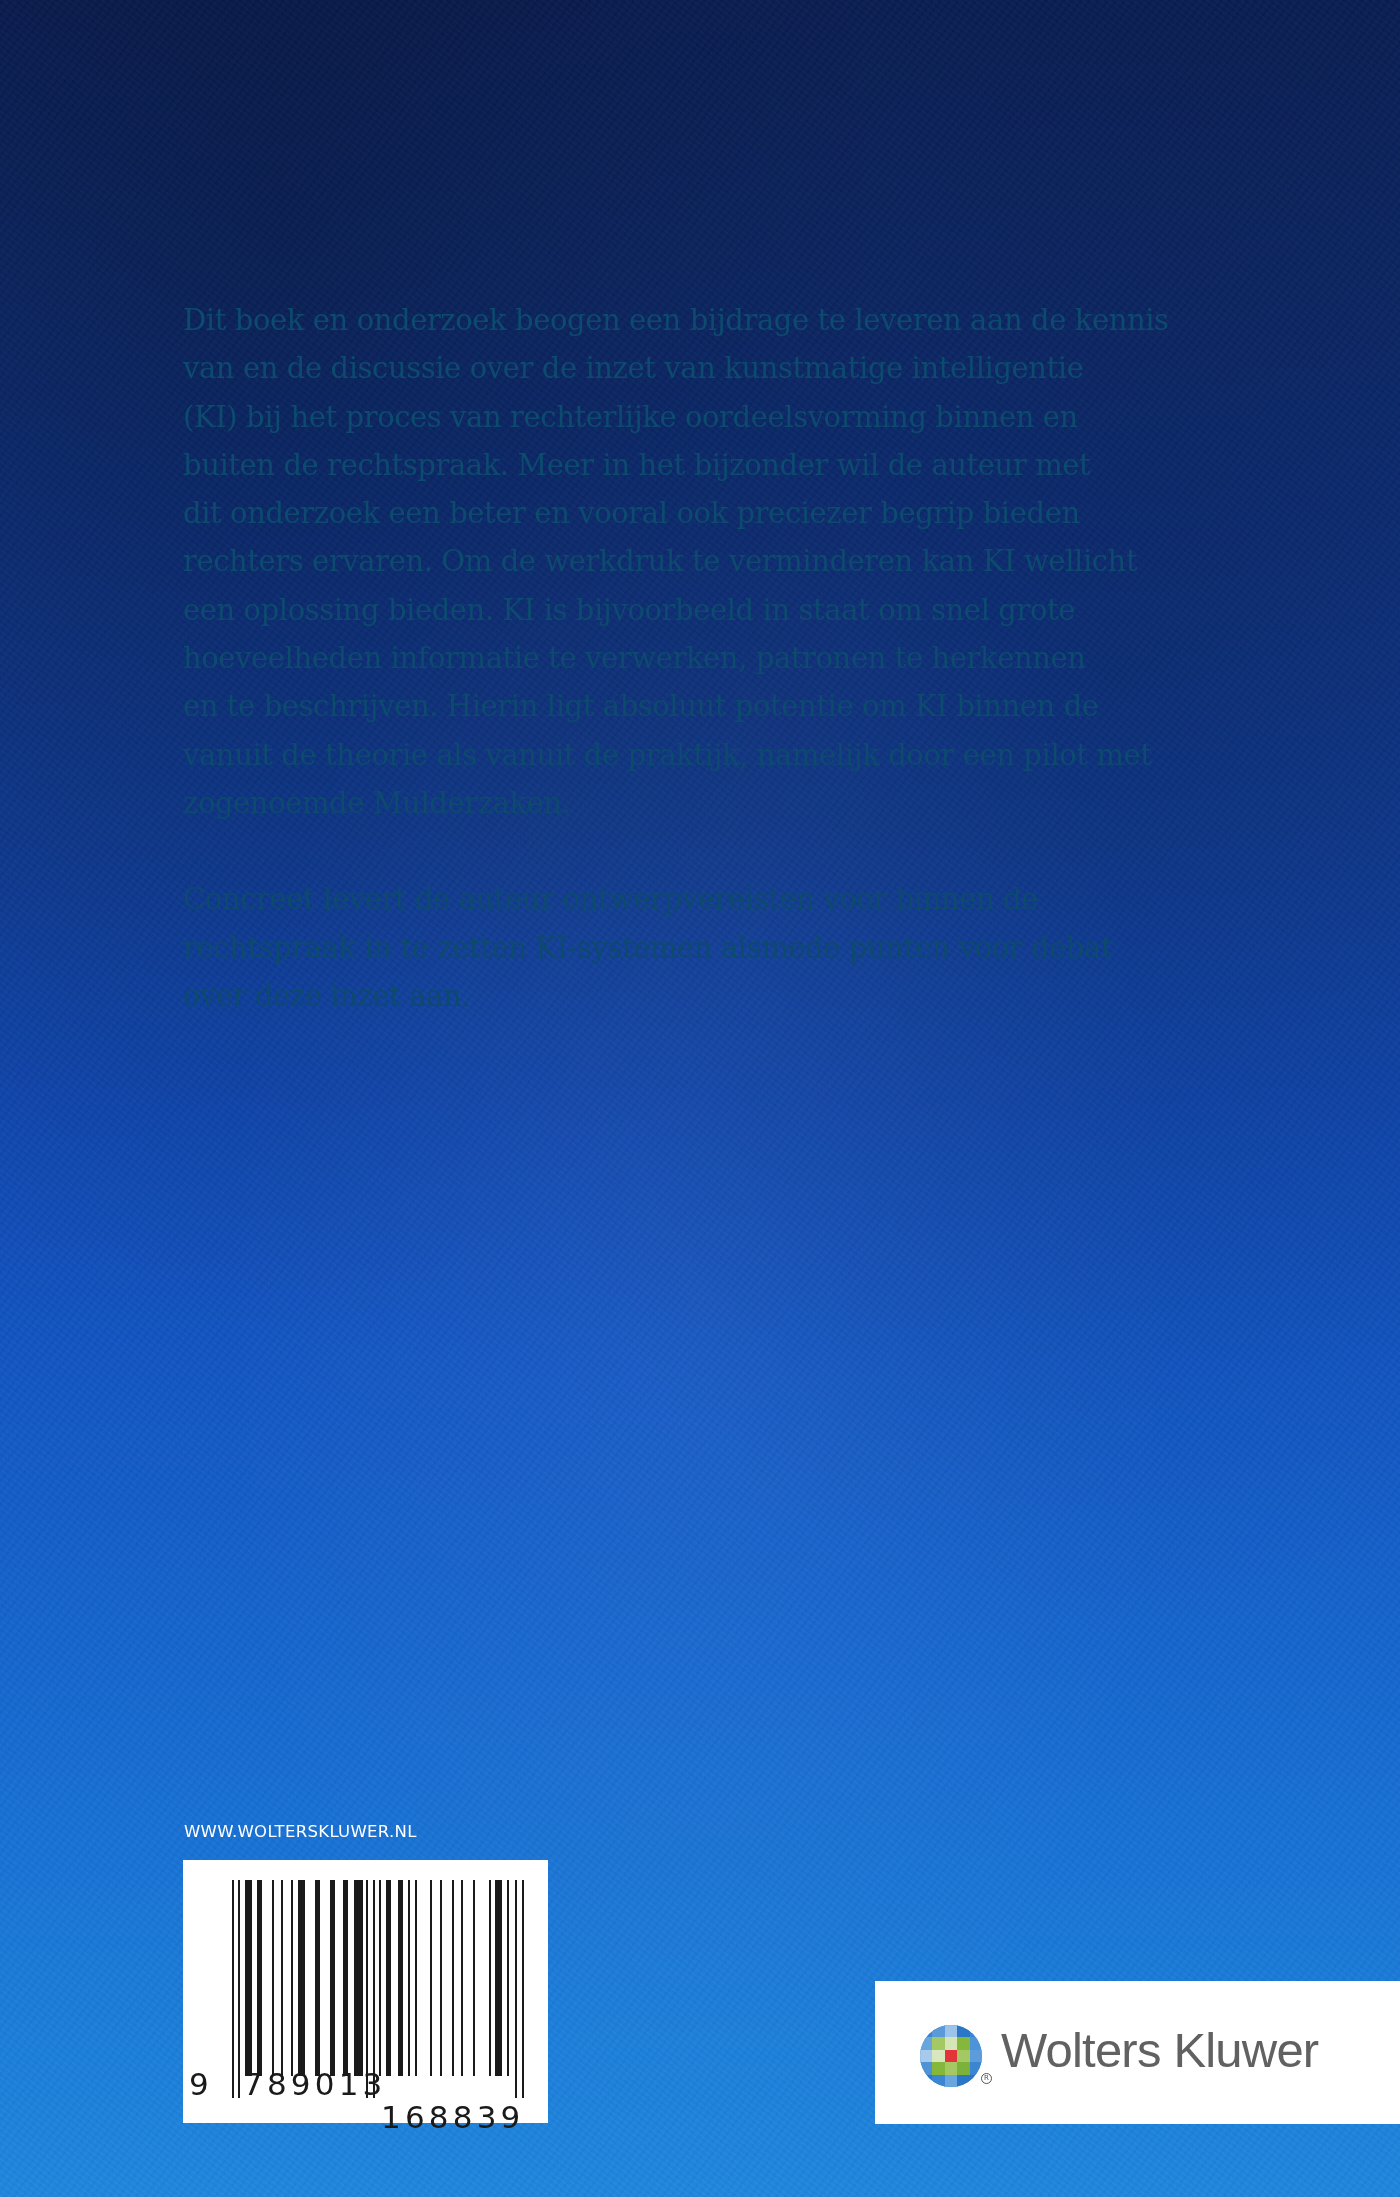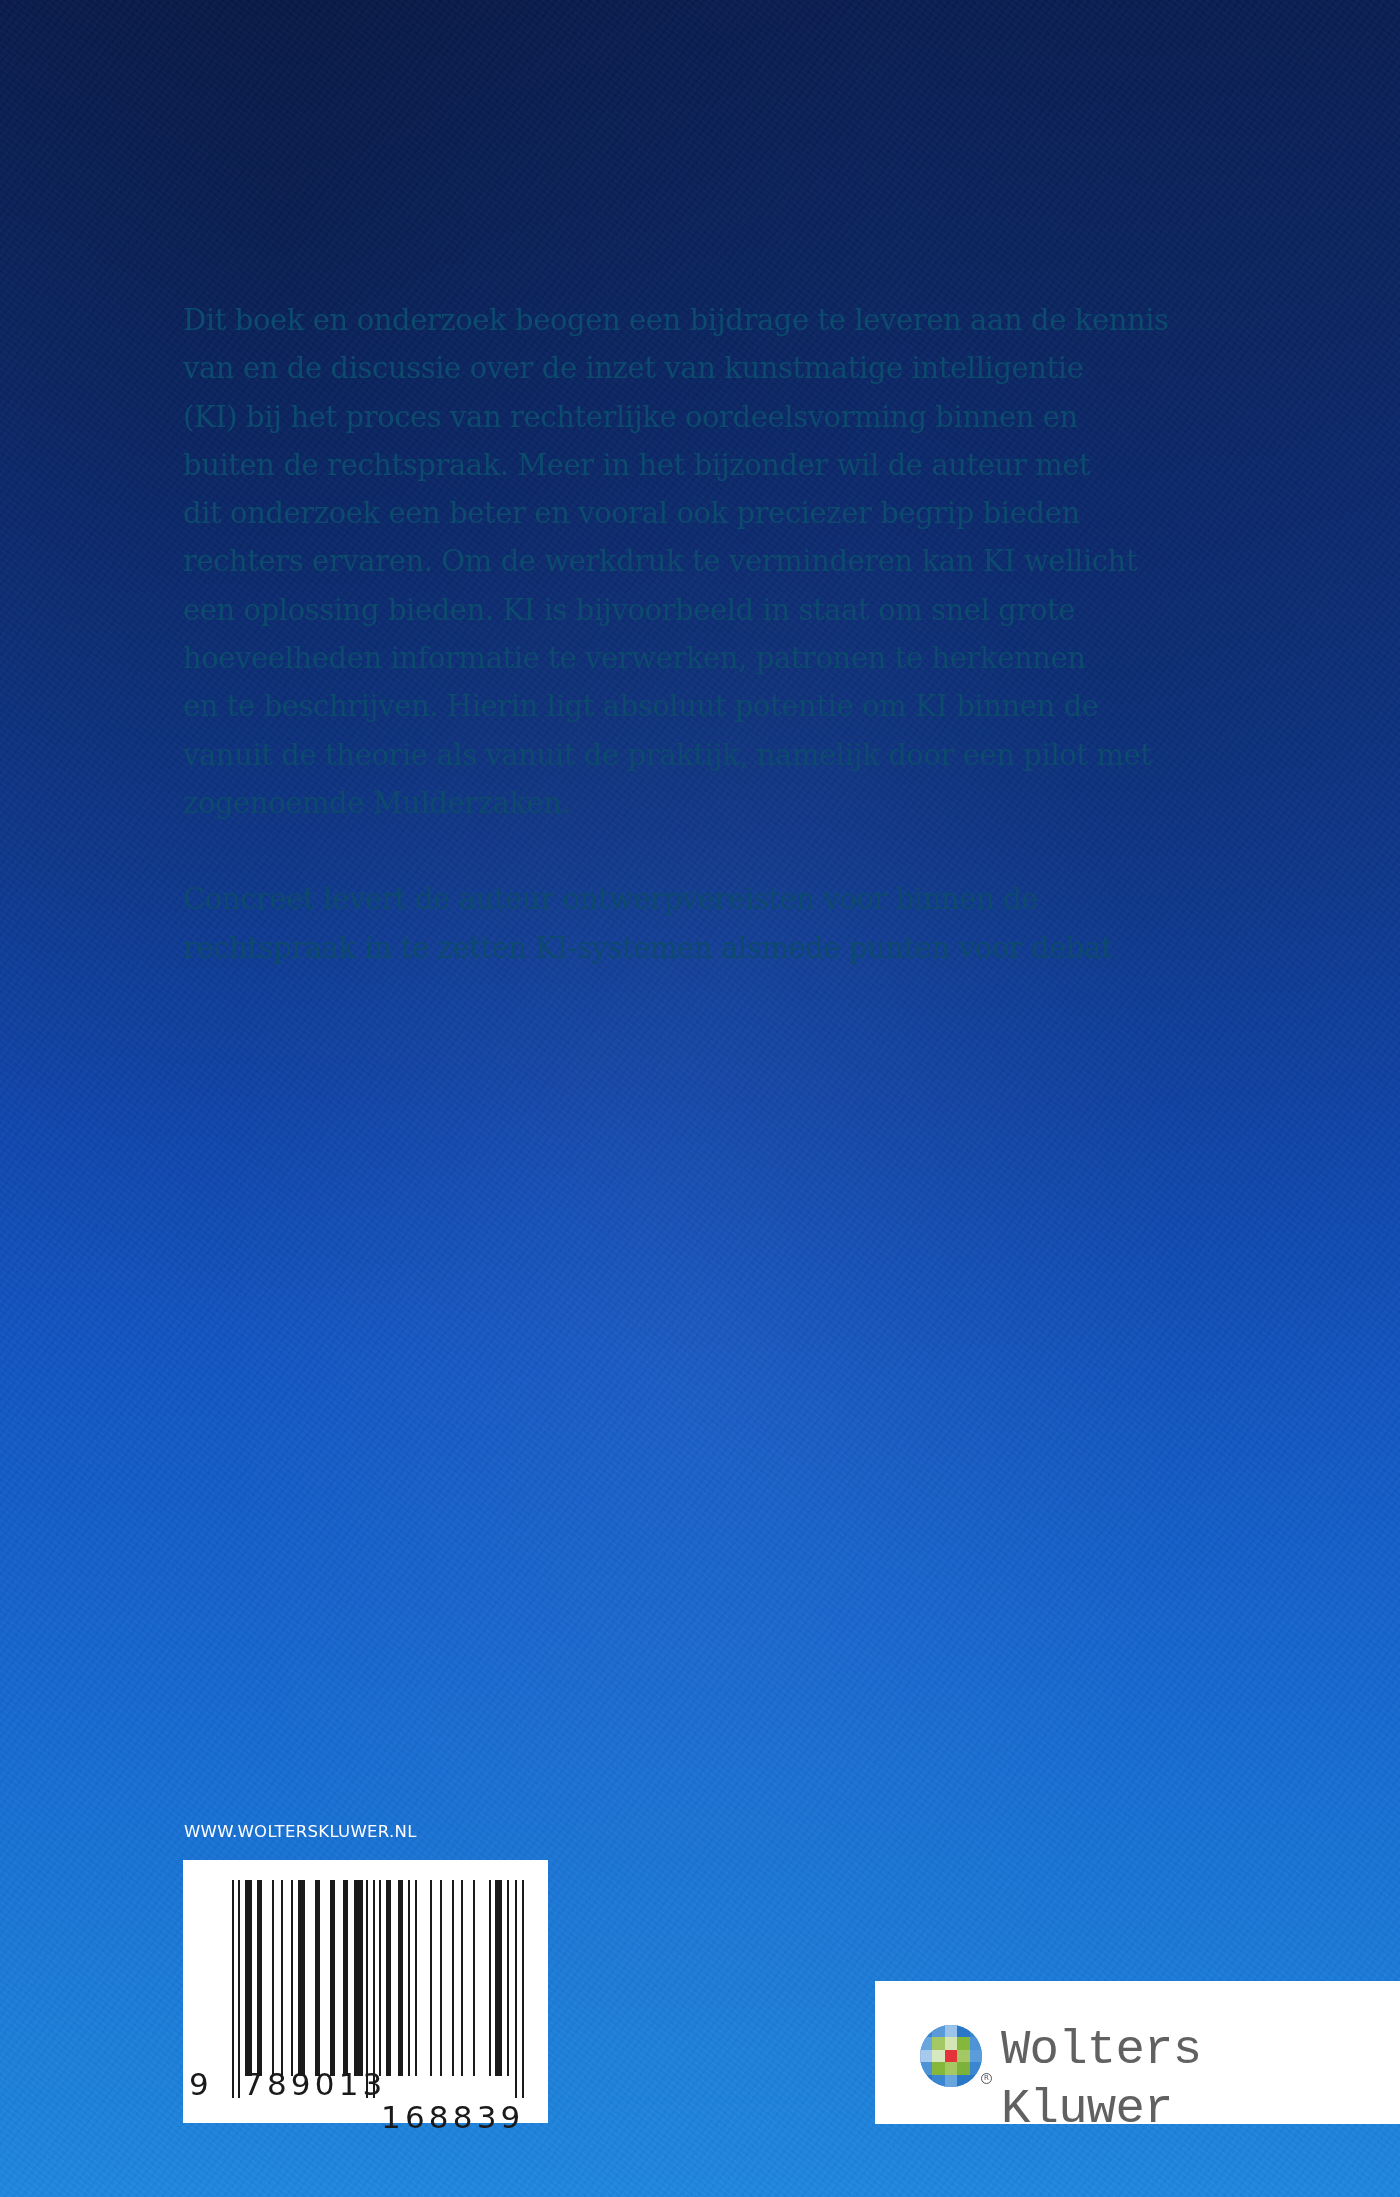--- a/index.html
+++ b/index.html
@@ -50,21 +50,21 @@
   }
   .globe .cell { position: absolute; width: 12.4px; height: 12.4px; }
   .reg {
     position: absolute; left: 106px; top: 92px; width: 9px; height: 9px;
     border: 1.3px solid #555; border-radius: 50%;
     font-family: "DejaVu Sans", sans-serif; font-size: 7px; line-height: 9px;
     text-align: center; color: #555; box-sizing: content-box;
   }
   .brand {
     position: absolute; left: 126px; top: 40px;
-    font-family: Liberation Mono, monospace; font-size: 49px;
+    font-family: Liberation Sans, sans-serif; font-size: 49px;
     color: #616161; letter-spacing: -0.8px; line-height: 1.2;
   }
 </style>
 </head>
 <body>
 
 <div class="texture"></div>
 
 <div class="blurb" id="blurb">
     <div>
@@ -77,20 +77,21 @@
       <span class="line">een oplossing bieden. KI is bijvoorbeeld in staat om snel grote</span>
       <span class="line">hoeveelheden informatie te verwerken, patronen te herkennen</span>
       <span class="line">en te beschrijven. Hierin ligt absoluut potentie om KI binnen de</span>
       <span class="line">vanuit de theorie als vanuit de praktijk, namelijk door een pilot met</span>
       <span class="line">zogenoemde Mulderzaken.</span>
     </div>
     <span class="para-gap"></span>
     <div>
       <span class="line">Concreet levert de auteur ontwerpvereisten voor binnen de</span>
       <span class="line">rechtspraak in te zetten KI-systemen alsmede punten voor debat</span>
+      <span class="line">over deze inzet aan.</span>
     </div>
   </div>
 
 <div class="url">WWW.WOLTERSKLUWER.NL</div>
 
 <div class="barcode-box" id="barcode">
     <div class="bar" style="left: 49px; width: 2px; top: 20px; height: 218px;"></div>
     <div class="bar" style="left: 55px; width: 2px; top: 20px; height: 218px;"></div>
     <div class="bar" style="left: 62px; width: 7px; top: 20px; height: 196px;"></div>
     <div class="bar" style="left: 74px; width: 5px; top: 20px; height: 196px;"></div>

